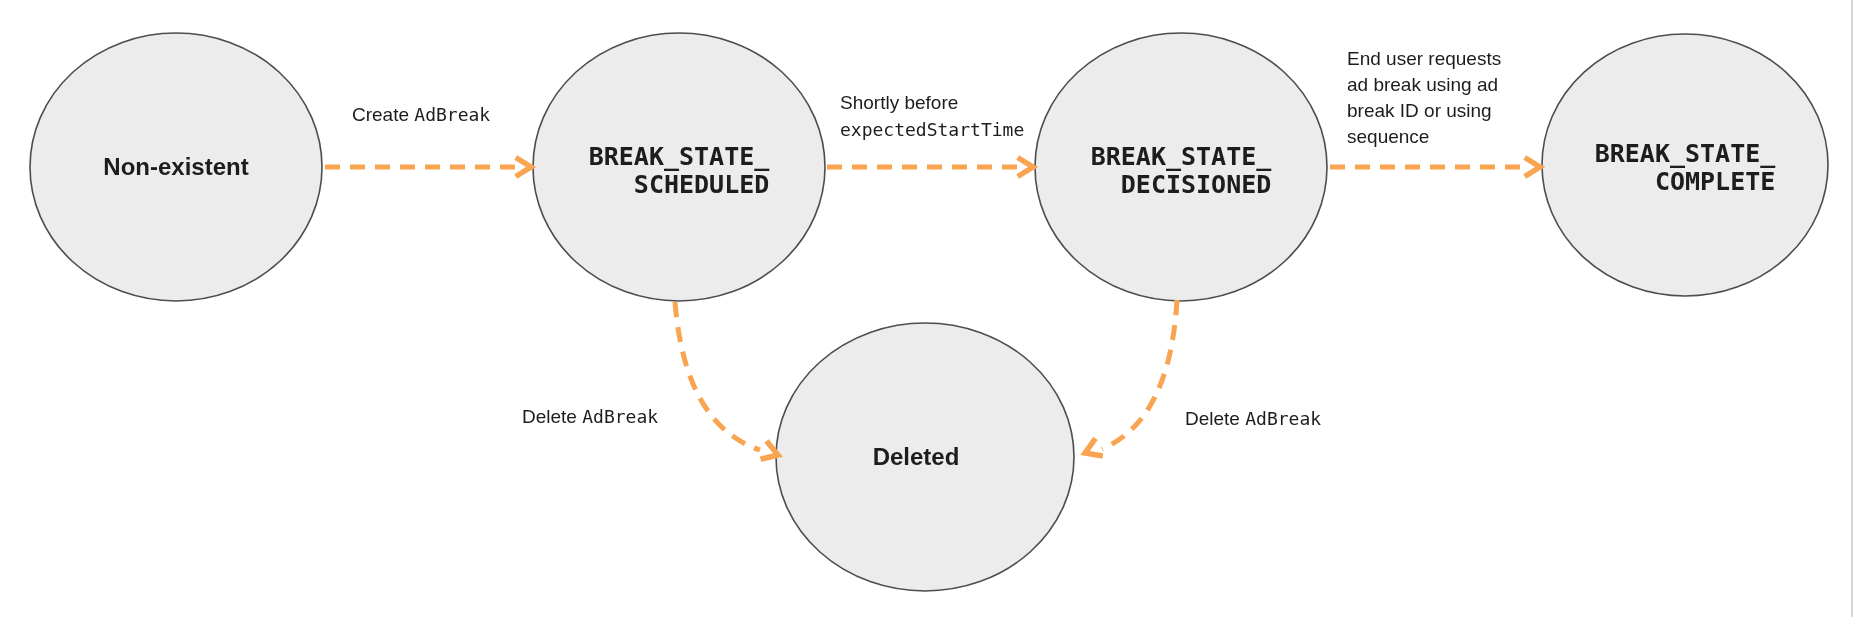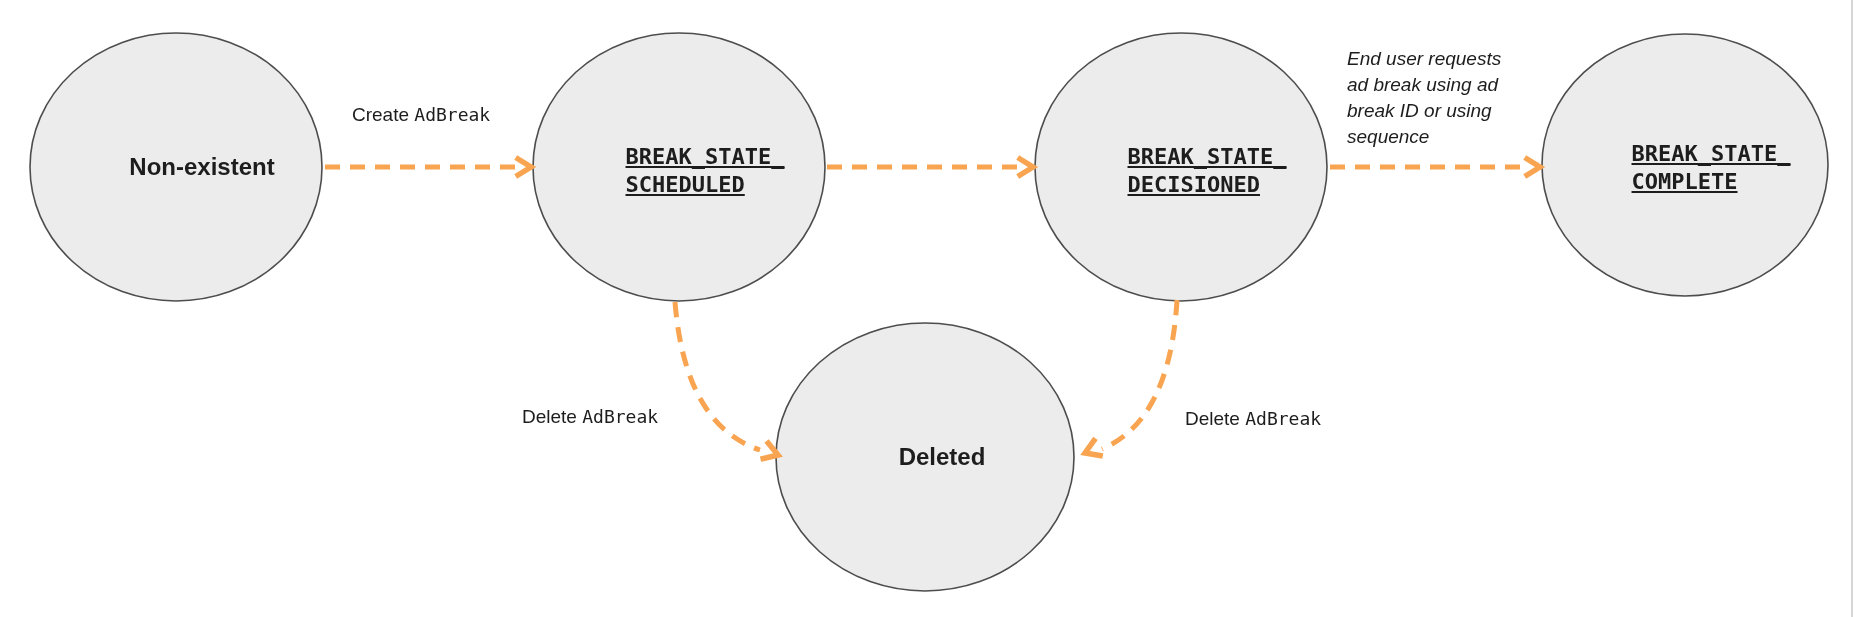--- a/index.html
+++ b/index.html
@@ -27,35 +27,33 @@
   .head {
     stroke: var(--c-arrow, #F9A450);
     fill: none;
     stroke-width: 5.5;
     stroke-linejoin: miter;
     stroke-linecap: butt;
   }
   .node-label {
     position: absolute;
     transform: translate(-50%, -50%);
-    text-align: left;
+    text-align: right;
     color: var(--c-text, #1d1d1d);
     font-weight: bold;
     white-space: nowrap;
-    margin-left: 26px;
   }
   .node-label.plain {
     font-size: 24px;
     font-family: "Liberation Sans", sans-serif;
   }
   .node-label.codebold {
     font-family: "DejaVu Sans Mono", monospace;
-    font-size: 22px;
+    font-size: 25px;
     line-height: 28px;
-    text-decoration: underline;
   }
   .node-label span { display: block; }
   .edge-label {
     position: absolute;
     color: var(--c-text, #1d1d1d);
     font-size: 19px;
     line-height: 26px;
     white-space: nowrap;
   }
   .edge-label .line { display: block; }
@@ -117,22 +115,26 @@
   </div>
 
   <div class="node-label plain" style="left:916px; top:457px;">
     <span>Deleted</span>
   </div>
 
   <div class="edge-label" style="left:352px; top:102px;text-align:center;">
     <span>Create </span><span class="code">AdBreak</span>
   </div>
 
+  <div class="edge-label" style="left:840px; top:89px; line-height:27px;">
+    <span class="line">Shortly before</span>
+    <span class="line code">expectedStartTime</span>
+  </div>
 
-  <div class="edge-label" style="left:1347px; top:46px;font-style:italic;">
+  <div class="edge-label" style="left:1347px; top:46px;">
     <span class="line">End user requests</span>
     <span class="line">ad break using ad</span>
     <span class="line">break ID or using</span>
     <span class="line">sequence</span>
   </div>
 
   <div class="edge-label" style="left:522px; top:404px;">
     <span>Delete </span><span class="code">AdBreak</span>
   </div>
 

